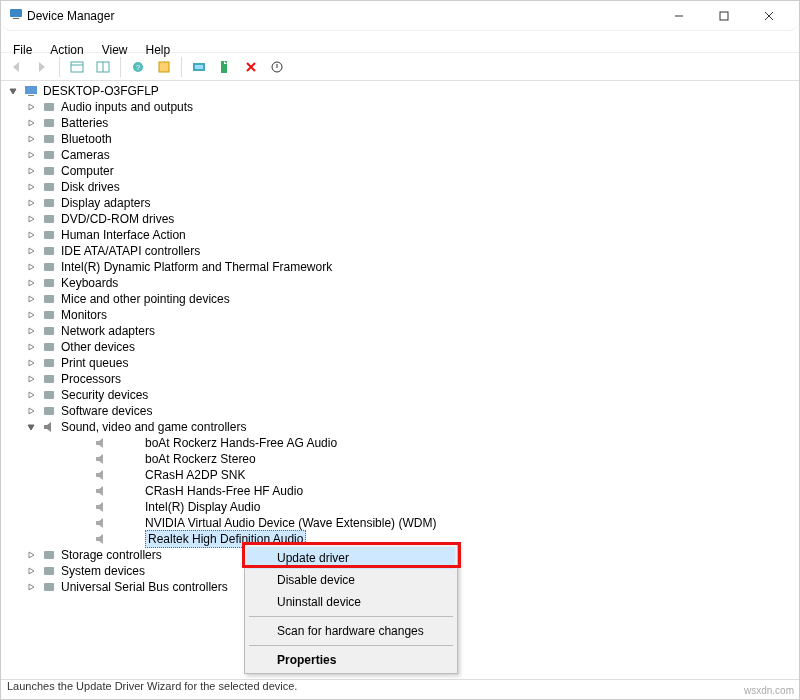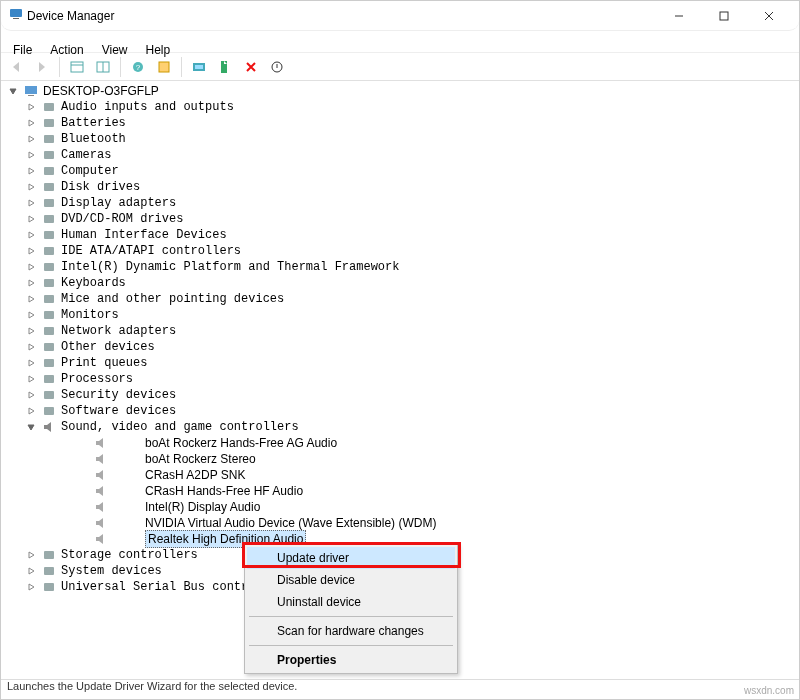--- a/index.html
+++ b/index.html
@@ -62,21 +62,21 @@
       overflow-y: auto;
       padding: 2px 0;
       font-size: 12px;
       line-height: 16px;
     }
     .node { display:flex; align-items:center; height:16px; padding:0 4px; white-space:nowrap; }
     .expander { width:12px; height:12px; display:flex; align-items:center; justify-content:center; margin-right:2px;}
     .expander svg { stroke:#666; fill:none; }
     .node .icon { width:16px; height:16px; margin:0 4px 0 2px; display:flex;align-items:center;justify-content:center; }
     .lvl0 { padding-left: 6px; }
-    .lvl1 { padding-left: 24px; font-family: Liberation Mono, monospace; }
+    .lvl1 { padding-left: 24px; }
     .lvl2 { padding-left: 44px; gap: 32px; }
     .node.selected { }
     .node.selected .label-hl {
       background: #cde8ff;
       border: 1px dotted #666;
       padding: 0 2px;
     }
     .statusbar {
       height: 20px;
       border-top: 1px solid #ddd;
@@ -342,21 +342,21 @@
         <span class="expander">
           <svg width="10" height="10">
             <path d="M3 2 L8 5 L3 8 Z" fill="none" stroke="#888"></path>
           </svg>
         </span>
         <span class="icon">
           <svg width="14" height="14">
             <rect x="2" y="3" width="10" height="8" fill="#9aa" rx="1"></rect>
           </svg>
         </span>
-        <span>Human Interface Devices</span>
+        <span>Human Interface Action</span>
       </div>
       <div class="node lvl1">
         <span class="expander">
           <svg width="10" height="10">
             <path d="M3 2 L8 5 L3 8 Z" fill="none" stroke="#888"></path>
           </svg>
         </span>
         <span class="icon">
           <svg width="14" height="14">
             <rect x="2" y="3" width="10" height="8" fill="#9aa" rx="1"></rect>

